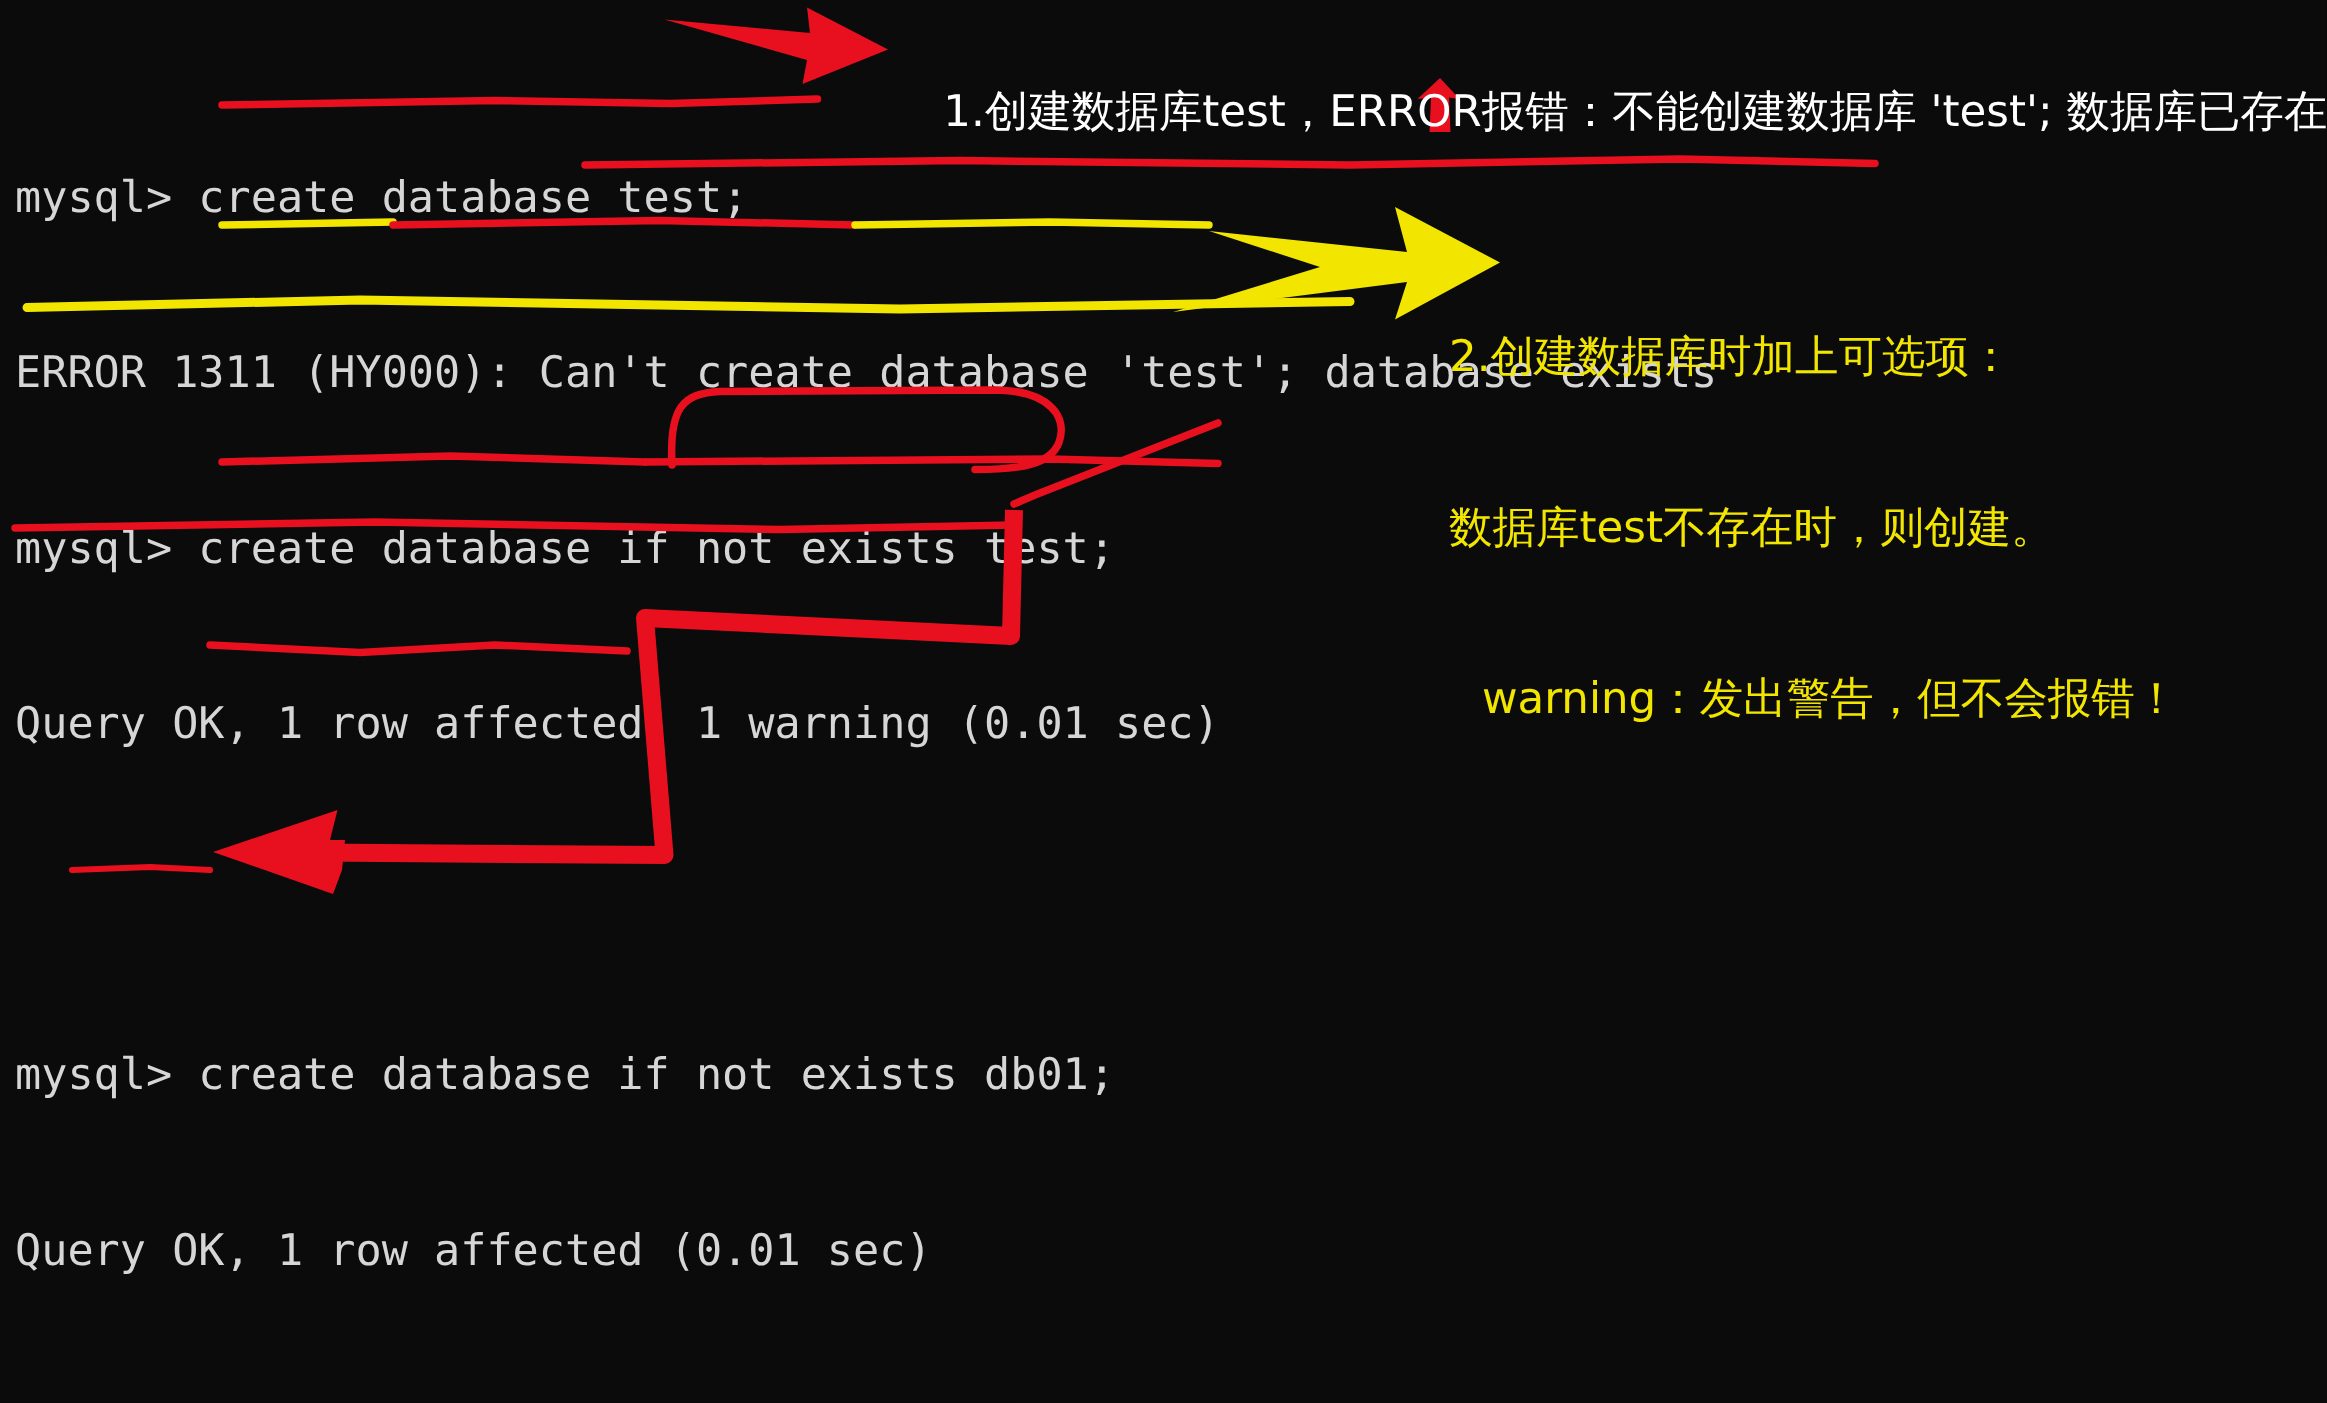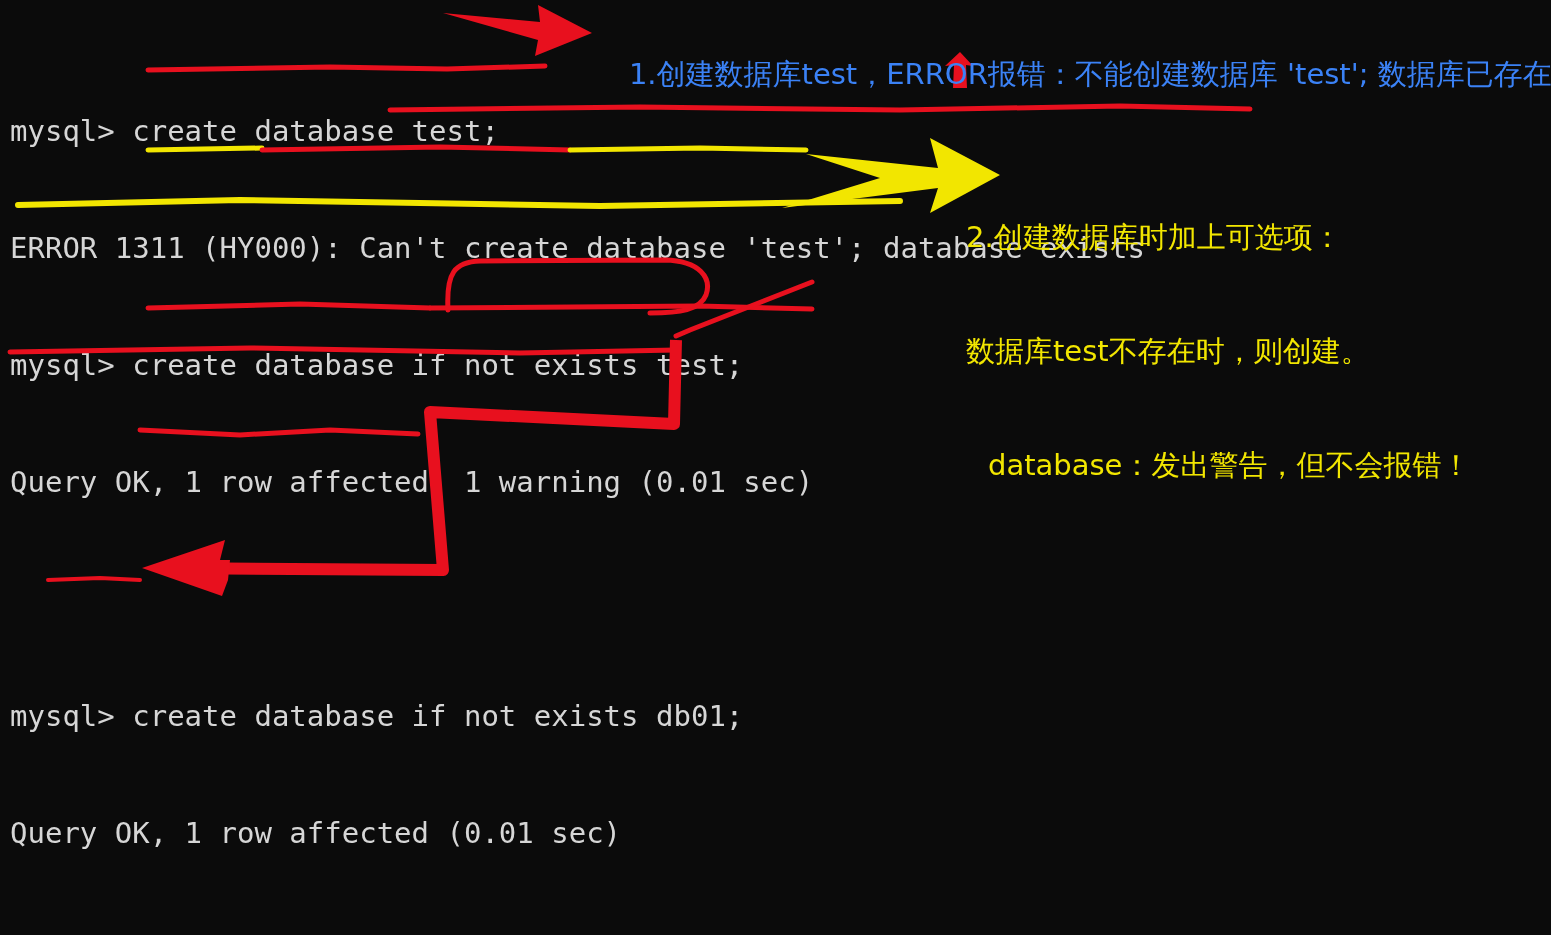--- a/index.html
+++ b/index.html
@@ -41,21 +41,21 @@
     pointer-events: none;
   }
 
   
   .anno {
     position: absolute;
     font-family: "DejaVu Sans", "Liberation Sans", sans-serif;
     white-space: pre;
     z-index: 6;
   }
-  .anno-red  { color: #3b82f6; }
+  .anno-red  { color: #ffffff; }
   .anno-yell { color: #f2e600; }
 
   #anno1 {
     left: 592px;
     top: 20px;
     font-size: 29px;
     line-height: 36px;
   }
   #anno2 {
     left: 966px;
@@ -140,17 +140,17 @@
     <path d="M48,580 L100,578 L140,580" stroke="#e8101e" stroke-width="4" fill="none" stroke-linecap="round"></path>
   </svg>
 
   <div class="anno anno-red" id="anno1">
     <span>1.创建数据库test，ERROR报错：不能创建数据库 'test'; 数据库已存在</span>
   </div>
 
   <div class="anno anno-yell" id="anno2">
     <div class="ln1">2.创建数据库时加上可选项：</div>
     <div class="ln3">数据库test不存在时，则创建。</div>
-    <div class="ln4">database：发出警告，但不会报错！</div>
+    <div class="ln4">warning：发出警告，但不会报错！</div>
   </div>
 
 
 </div>
 
 </body></html>

